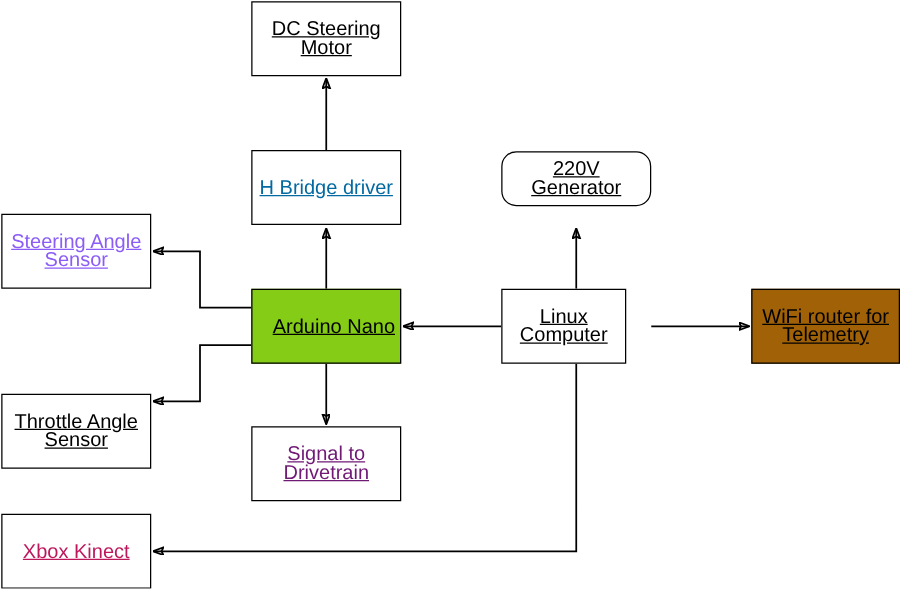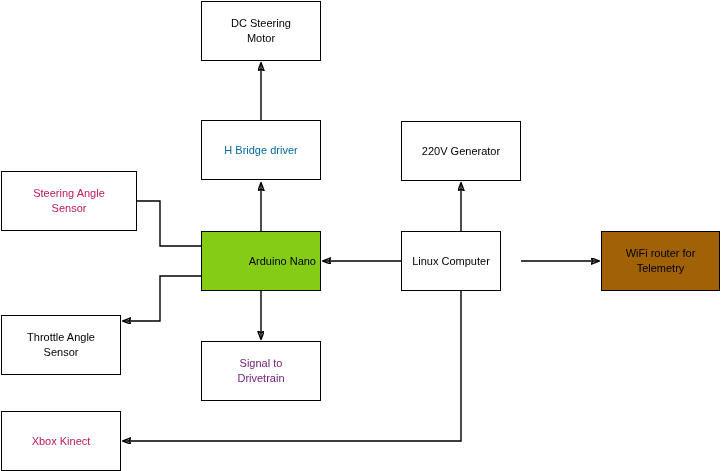--- a/index.html
+++ b/index.html
@@ -19,26 +19,27 @@
   .node {
     position: absolute;
     box-sizing: border-box;
     border: 1.4px solid #000000;
     background: #ffffff;
     display: flex;
     align-items: center;
     justify-content: center;
     text-align: center;
     color: #000000;
-    font-size: 11px;
+    font-size: 16px;
     line-height: 15px;
     font-family: "Liberation Sans", sans-serif;
     z-index: 2;
     white-space: pre-line;
     padding: 2px 4px;
+    text-decoration: underline;
   }
   #edge-layer {
     position: absolute;
     left: 0;
     top: 0;
     width: 721px;
     height: 471px;
     z-index: 1;
     pointer-events: none;
   }
@@ -69,22 +70,22 @@
         <path d="M 461 231 L 461 183" stroke="#000000" fill="none" marker-end="url(#arrowhead)"></path>
         <path d="M 521 261 L 599 261" stroke="#000000" fill="none" marker-end="url(#arrowhead)"></path>
         <path d="M 461 291 L 461 441 L 123 441" stroke="#000000" fill="none" marker-end="url(#arrowhead)"></path>
       </g>
   </svg>
 
   <div id="node-layer">
       <div class="node" style="left: 201px; top: 1px; width: 120px; height: 60px; border-color: rgb(0, 0, 0); background: rgb(255, 255, 255); color: rgb(0, 0, 0);"><span>DC Steering
 Motor</span></div>
       <div class="node" style="left: 201px; top: 120px; width: 120px; height: 60px; border-color: rgb(0, 0, 0); background: rgb(255, 255, 255); color: #0369a1;"><span>H Bridge driver</span></div>
-      <div class="node" style="left: 401px; top: 121px; width: 120px; height: 60px; border-color: rgb(0, 0, 0); background: rgb(255, 255, 255); color: rgb(0, 0, 0);"><span>220V Generator</span></div>
-      <div class="node" style="left: 1px; top: 171px; width: 136px; height: 60px; border-color: rgb(0, 0, 0); background: rgb(255, 255, 255); color: #be185d;"><span>Steering Angle
+      <div class="node" style="left: 401px; top: 121px; width: 120px; height: 44px; border-color: rgb(0, 0, 0); background: rgb(255, 255, 255); color: rgb(0, 0, 0); border-radius: 12px;"><span>220V Generator</span></div>
+      <div class="node" style="left: 1px; top: 171px; width: 120px; height: 60px; border-color: rgb(0, 0, 0); background: rgb(255, 255, 255); color: #8b5cf6;"><span>Steering Angle
 Sensor</span></div>
       <div class="node" style="left: 201px; top: 231px; width: 120px; height: 60px; border-color: rgb(0, 0, 0); background: #84cc16; color: rgb(0, 0, 0); justify-content: flex-end;"><span>Arduino Nano</span></div>
       <div class="node" style="left: 401px; top: 231px; width: 100px; height: 60px; border-color: rgb(0, 0, 0); background: rgb(255, 255, 255); color: rgb(0, 0, 0);"><span>Linux Computer</span></div>
       <div class="node" style="left: 601px; top: 231px; width: 119px; height: 60px; border-color: rgb(0, 0, 0); background: #a16207; color: rgb(0, 0, 0);"><span>WiFi router for
 Telemetry</span></div>
       <div class="node" style="left: 1px; top: 291px; width: 120px; height: 60px; border-color: rgb(0, 0, 0); background: rgb(255, 255, 255); color: rgb(0, 0, 0); margin-top: 24px;"><span>Throttle Angle
 Sensor</span></div>
       <div class="node" style="left: 201px; top: 341px; width: 120px; height: 60px; border-color: rgb(0, 0, 0); background: rgb(255, 255, 255); color: #701a75;"><span>Signal to
 Drivetrain</span></div>
       <div class="node" style="left: 1px; top: 411px; width: 120px; height: 60px; border-color: rgb(0, 0, 0); background: rgb(255, 255, 255); color: #be185d;"><span>Xbox Kinect</span></div>

